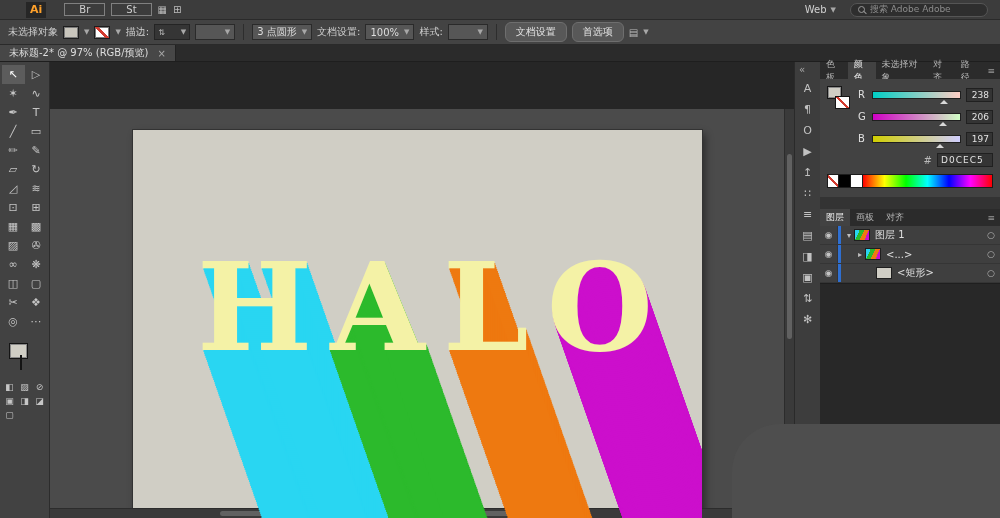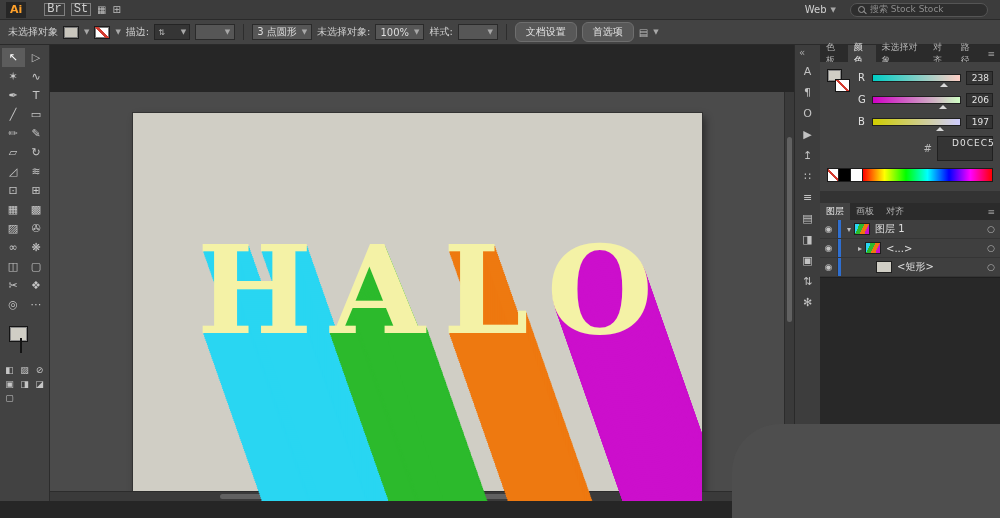--- a/index.html
+++ b/index.html
@@ -6,25 +6,25 @@
   html,body { width:1000px; height:518px; overflow:hidden; }
   body {
     font-family:"DejaVu Sans","Liberation Sans",sans-serif;
     font-size:11px; color:#cfcfcf; background:#262626; position:relative;
   }
 
   
   .menubar { height:20px; background:#3c3c3c; border-bottom:1px solid #2a2a2a;
     display:flex; align-items:center; padding:0 6px; }
   .logo { color:#ffa12b; font-weight:bold; font-size:11px; background:#262626;
-    padding:0 4px; margin-right:8px; line-height:16px; }
+    padding:0 4px; margin-right:8px; line-height:16px;margin-left:20px; }
   .menus { display:flex; }
   .menu-item { padding:0 7px; color:#d8d8d8; font-size:11px; line-height:20px; cursor:default; }
   .mb-icons { display:flex; align-items:center; gap:6px; margin-left:10px; }
-  .mb-badge { font-size:12px; border:1px solid #808080; color:#cfcfcf; padding:0 2px; line-height:11px;font-family:Liberation Mono, monospace; }
+  .mb-badge { font-size:10px; border:1px solid #808080; color:#cfcfcf; padding:0 14px; line-height:11px; }
   .mb-glyph { color:#bdbdbd; font-size:10px; }
   .workspace { margin-left:auto; display:flex; align-items:center; gap:4px; color:#d0d0d0;
     padding:0 8px; font-size:10px; }
   .car { font-size:7px; color:#a8a8a8; }
   .search { width:138px; height:14px; background:#2e2e2e; border:1px solid #555;
     border-radius:8px; display:flex; align-items:center; gap:5px; padding:0 7px;
     color:#8d8d8d; font-size:9px; margin:0 6px; }
   .mag { width:7px; height:7px; border:1px solid #999; border-radius:50%; position:relative; flex:0 0 auto; }
   .mag::after { content:""; position:absolute; width:4px; height:1px; background:#999;
     transform:rotate(45deg); right:-3px; bottom:-1px; }
@@ -113,22 +113,22 @@
   .channels { flex:1; display:flex; flex-direction:column; gap:5px; }
   .channel { display:flex; align-items:center; gap:5px; height:17px; }
   .ch-label { width:9px; font-size:10px; color:#e0e0e0; }
   .ch-track { flex:1; height:8px; border:1px solid #1f1f1f; position:relative; }
   .ch-thumb { position:absolute; bottom:-6px; width:0; height:0;
     border:4px solid transparent; border-bottom-color:#d8d8d8; transform:translateX(-4px); }
   .ch-value { width:27px; height:14px; background:#343434; border:1px solid #202020;
     font-size:9px; color:#e2e2e2; text-align:right; padding:1px 3px; }
   .hexrow { display:flex; justify-content:flex-end; align-items:center; gap:5px; margin-top:6px; }
   .hex-label { color:#b8b8b8; font-size:10px; }
-  .hex-box { width:56px; height:25px; background:#343434; border:1px solid #202020;
-    font-size:9px; color:#e2e2e2; padding:1px 14px; letter-spacing:1px; }
+  .hex-box { width:56px; height:14px; background:#343434; border:1px solid #202020;
+    font-size:9px; color:#e2e2e2; padding:1px 3px; letter-spacing:1px; }
   .spectrum-row { display:flex; height:14px; margin-top:7px; }
   .spec-sw { width:12px; border:1px solid #1c1c1c; position:relative; overflow:hidden; flex:0 0 auto; }
   .spec-none { background:#fff; }
   .spec-black { background:#000; border-left:none; }
   .spec-white { background:#fff; border-left:none; }
   .spectrum { flex:1; border:1px solid #1c1c1c; border-left:none;
     background:linear-gradient(to right,#f00,#ff0,#0f0,#0ff,#00f,#f0f,#f00); }
 
   .layergroup { margin-top:12px; }
   .layers { background:#3f3f3f; }
@@ -160,21 +160,21 @@
         <span class="mb-badge">St</span>
         <span class="mb-glyph">▦</span>
         <span class="mb-glyph">⊞</span>
       </div>
     <div class="workspace">
       <span>Web</span>
       <span class="car">▼</span>
     </div>
     <div class="search">
       <span class="mag"></span>
-      <span>搜索 Stock Stock</span>
+      <span>搜索 Adobe Adobe</span>
     </div>
   </header>
 
   <div class="controlbar">
     <span class="lbl">未选择对象</span>
     <span class="cswatch fillsw"></span>
     <span class="car">▼</span>
     <span class="cswatch strokesw"></span>
     <span class="car">▼</span>
     <span class="lbl">描边:</span>
@@ -184,37 +184,43 @@
       </span>
     <span class="dropbox">
         <span></span>
         <span class="car">▼</span>
       </span>
     <span class="sep"></span>
     <span class="dropbox">
       <span>3 点圆形</span>
       <span class="car">▼</span>
     </span>
-    <span class="lbl">未选择对象:</span>
+    <span class="lbl">文档设置:</span>
     <span class="dropbox">
       <span>100%</span>
       <span class="car">▼</span>
     </span>
     <span class="lbl">样式:</span>
     <span class="dropbox">
         <span></span>
         <span class="car">▼</span>
       </span>
     <span class="sep"></span>
     <button class="ctl-btn">文档设置</button>
     <button class="ctl-btn">首选项</button>
     <span class="mb-glyph">▤</span>
     <span class="car">▼</span>
   </div>
 
+  <div class="tabbar">
+    <div class="doctab">
+      <span>未标题-2* @ 97% (RGB/预览)</span>
+      <span class="close">×</span>
+    </div>
+  </div>
 
   <div class="main">
 
     <aside class="toolbar">
       <div class="tools-grid" id="tools-grid">
           <div class="tool active">↖</div>
           <div class="tool">▷</div>
           <div class="tool">✶</div>
           <div class="tool">∿</div>
           <div class="tool">✒</div>

